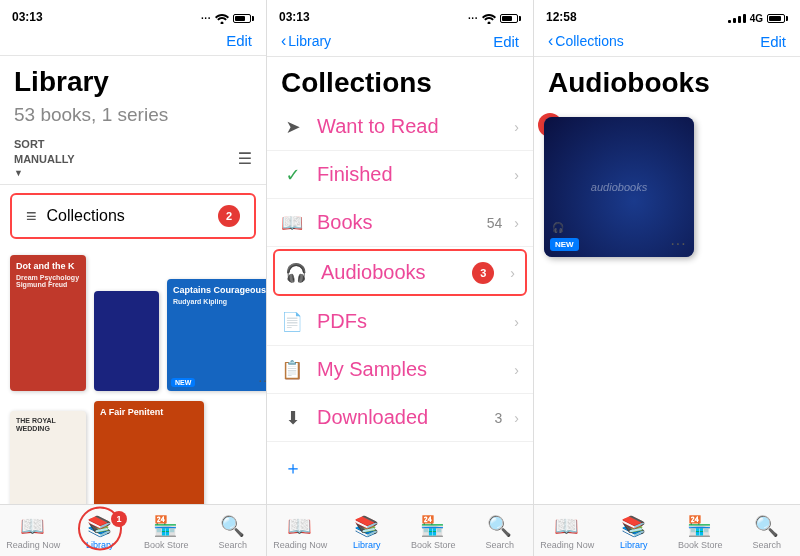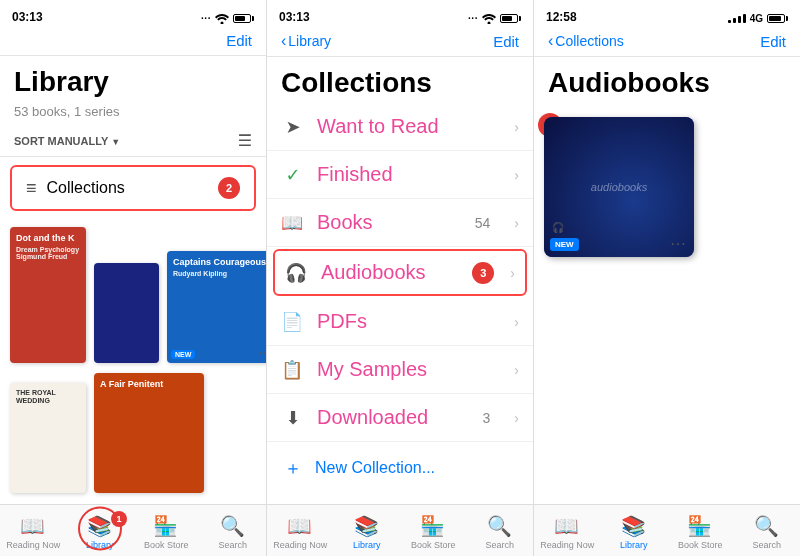--- a/index.html
+++ b/index.html
@@ -58,40 +58,41 @@
     
     .page-title {
       font-size: 28px;
       font-weight: 700;
       padding: 10px 14px 4px;
       color: #000;
     }
 
     
     .subtitle {
-      font-size: 13px;
+      font-size: 19px;
       color: #888;
       padding: 2px 14px 6px;
     }
 
     
     .sort-bar {
       display: flex;
       align-items: center;
       justify-content: space-between;
       padding: 6px 14px;
       border-bottom: 1px solid #e5e5e5;
     }
     .sort-label {
       font-size: 11px;
       font-weight: 600;
       color: #555;
       display: flex;
-      align-items: flex-end;
+      align-items: flex-start;
       gap: 3px;
+      flex-direction: column;
     }
 
     
     .collections-row {
       display: flex;
       align-items: center;
       padding: 10px 14px;
       border: 2px solid #f44;
       border-radius: 6px;
       margin: 8px 10px;
@@ -182,21 +183,21 @@
       gap: 12px;
     }
     .collection-item.highlighted {
       border: 2px solid #f44;
       border-radius: 6px;
       margin: 2px 6px;
       padding: 10px 10px;
     }
     .collection-icon { font-size: 18px; color: #555; width: 24px; text-align: center; flex-shrink: 0; }
     .collection-name { font-size: 20px; color: #ec4899; flex: 1; }
-    .collection-count { font-size: 14px; color: #888; margin-right: 12px; }
+    .collection-count { font-size: 14px; color: #888; margin-right: 0; }
     .chevron { color: #c0c0c0; font-size: 14px; }
 
     .new-collection {
       display: flex;
       align-items: center;
       padding: 14px 14px;
       gap: 10px;
       cursor: pointer;
     }
     .plus-icon { font-size: 18px; color: #007aff; width: 24px; text-align: center; }
@@ -531,21 +532,20 @@
 
     <div class="collection-item">
       <span class="collection-icon">⬇</span>
       <span class="collection-name">Downloaded</span>
       <span class="collection-count">3</span>
       <span class="chevron">›</span>
     </div>
 
     <div class="new-collection">
       <span class="plus-icon">＋</span>
-      <span class="new-collection-label">New Collection...</span>
     </div>
   </div>
 
   <div class="tab-bar">
     <div class="tab-item">
       <span class="tab-icon">📖</span>
       <span class="tab-label">Reading Now</span>
     </div>
     <div class="tab-item">
       <span class="tab-icon active">📚</span>

